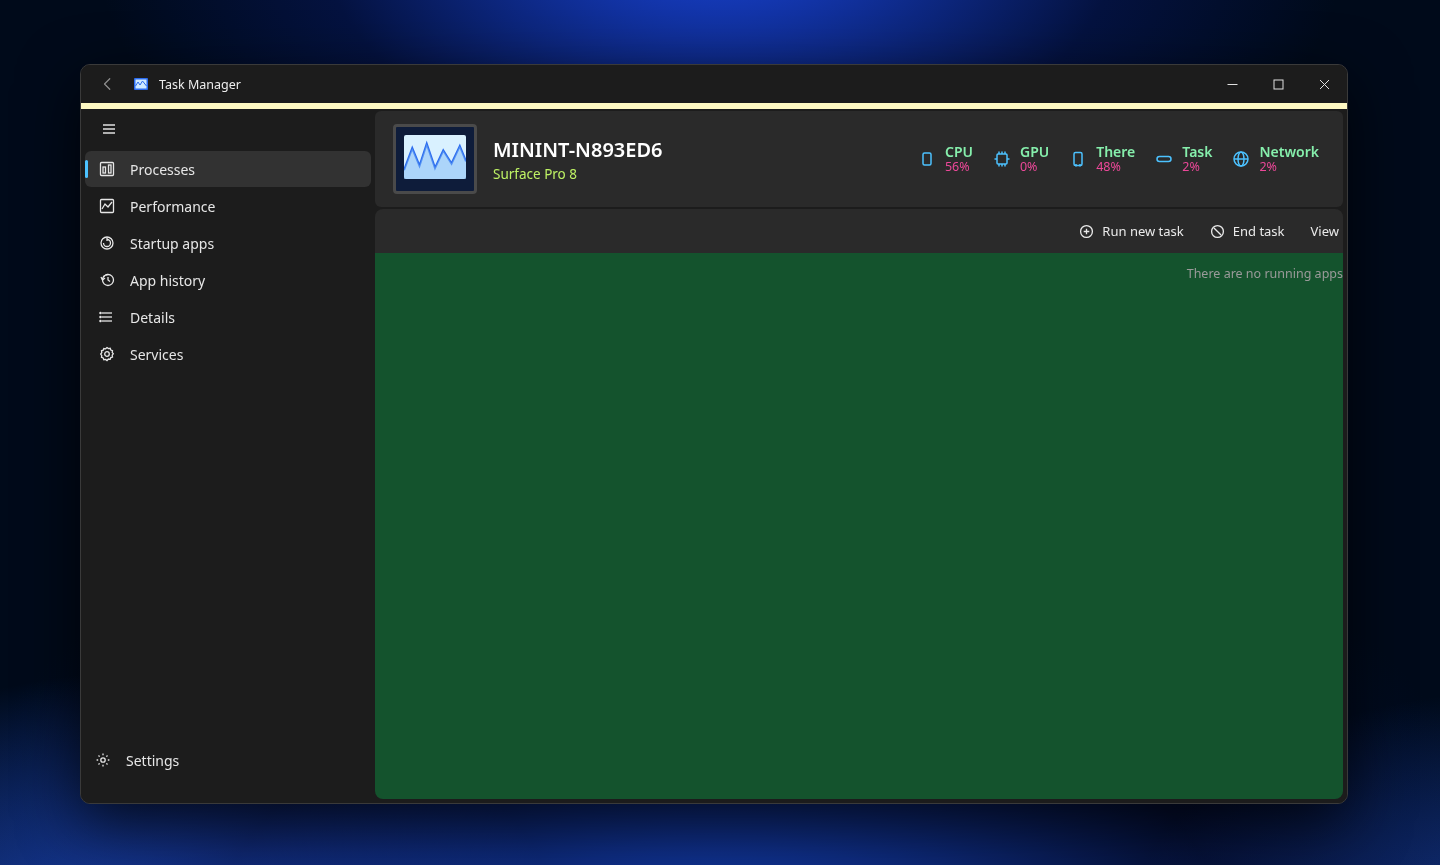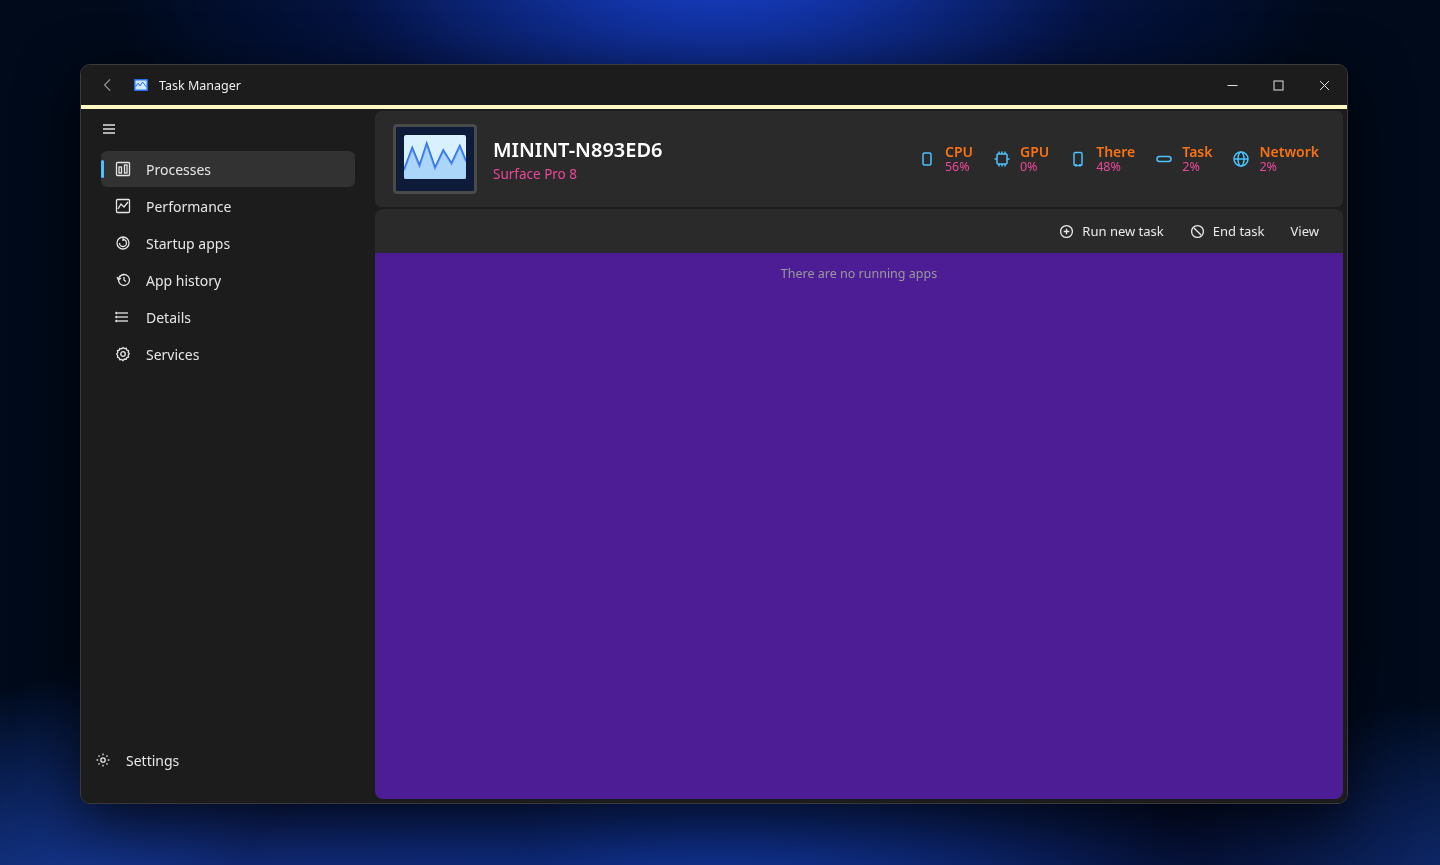--- a/index.html
+++ b/index.html
@@ -20,34 +20,34 @@
     .window {
       position: absolute; left: 80px; top: 64px; width: 1268px; height: 740px;
       background: #1c1c1c; border: 1px solid #3a3a3a; border-radius: 10px;
       box-shadow: 0 18px 60px rgba(0,0,0,0.7);
       display: flex; flex-direction: column; color: #e6e6e6;
       overflow: hidden;
     }
 
     .titlebar {
       height: 44px; display: flex; align-items: center; padding-left: 14px;
-      background: #1c1c1c; border-bottom: 4px solid #fef9c3;
+      background: #1c1c1c; border-bottom: 6px solid #fef9c3;
     }
     .titlebar .back { width: 26px; height: 26px; display:flex; align-items:center; justify-content:center; color:#8f8f8f; border-radius:4px; }
     .title-icon { width:16px; height:16px; margin: 0 10px 0 12px; display:flex; align-items:center; justify-content:center; }
     .title-text { font-size: 12.5px; color:#ededed; }
     .winbtns { margin-left:auto; display:flex; height:100%; }
     .winbtn { width:46px; height:100%; display:flex; align-items:center; justify-content:center; color:#e0e0e0; }
 
     .body { flex:1; display:flex; }
 
     .sidebar { width: 294px; background:#1c1c1c; display:flex; flex-direction:column; padding-top:2px; }
     .hamburger { width:40px; height:36px; margin-left:8px; display:flex; align-items:center; justify-content:center; color:#e0e0e0; border-radius:6px; }
 
-    .nav { margin-top:4px; display:flex; flex-direction:column; gap:1px; padding: 0 20px; }
+    .nav { margin-top:4px; display:flex; flex-direction:column; gap:1px; padding: 0 4px; }
     .nav-item {
       position:relative; height:36px; display:flex; align-items:center; gap:15px;
       padding-left:14px; border-radius:6px; color:#e6e6e6; font-size:14px;
       cursor: default;
     }
     .nav-item.selected { background:#323232; }
     .nav-item.selected::before {
       content:""; position:absolute; left:0px; top:9px; bottom:9px; width:3px;
       background:#4cc2ff; border-radius:2px;
     }
@@ -67,43 +67,43 @@
       border:3px solid #4a4a4a; border-radius:4px; position:relative; overflow:hidden;
     }
     .hc-icon .screen {
       position:absolute; inset:8px 8px 12px 8px; background:#d9f1ff; border-radius:2px;
       display:flex; align-items:center; justify-content:center;
     }
     .hc-icon svg { width:100%; height:100%; }
 
     .hc-title-wrap { display:flex; flex-direction:column; gap:2px; }
     .hc-title { font-size:20px; font-weight:600; color:#fff; }
-    .hc-sub { font-size:13.5px; color:#ec4899; }
+    .hc-sub { font-size:13.5px; color:#bef264; }
 
     .stats { margin-left:auto; display:flex; align-items:center; gap:20px; padding-right:6px; }
     .stat { display:flex; align-items:center; gap:9px; }
     .stat-icon { width:18px; height:18px; color:#4cc2ff; display:flex; align-items:center; justify-content:center; }
     .stat-icon svg { width:18px; height:18px; stroke:#4cc2ff; fill:none; stroke-width:1.5; }
     .stat-text { display:flex; flex-direction:column; line-height:1.15; }
-    .stat-label { font-size:14px; font-weight:600; color:#f97316; }
+    .stat-label { font-size:14px; font-weight:600; color:#86efac; }
     .stat-value { font-size:12.5px; color:#ec4899; }
 
     .toolbar {
       height:44px; display:flex; align-items:center; justify-content:flex-end;
-      gap:18px; padding-right:20px; background:#2a2a2a; margin: 2px 4px 0 0;
+      gap:18px; background:#2a2a2a; margin: 2px 4px 0 0;
       border-top-left-radius:8px; border-top-right-radius:8px;
     }
     .tool-btn { display:flex; align-items:center; gap:8px; font-size:13px; color:#eaeaea; padding:4px 4px; border-radius:4px; }
     .tool-icon { width:15px; height:15px; display:flex; align-items:center; justify-content:center; }
     .tool-icon svg { width:15px; height:15px; stroke:currentColor; fill:none; stroke-width:1.4; }
 
     .content {
-      flex:1; margin: 0 4px 4px 0; background:#4c1d95;
+      flex:1; margin: 0 4px 4px 0; background:#14532d;
       border-bottom-left-radius:8px; border-bottom-right-radius:8px;
-      display:flex; align-items:flex-start; justify-content:center; padding-top:12px;
+      display:flex; align-items:flex-start; justify-content:flex-end; padding-top:12px;
       color:#9a9a9a; font-size:12.5px;
     }
   </style>
 </head>
 <body>
 
 <div class="bg"></div>
 
 <div class="window">
 

